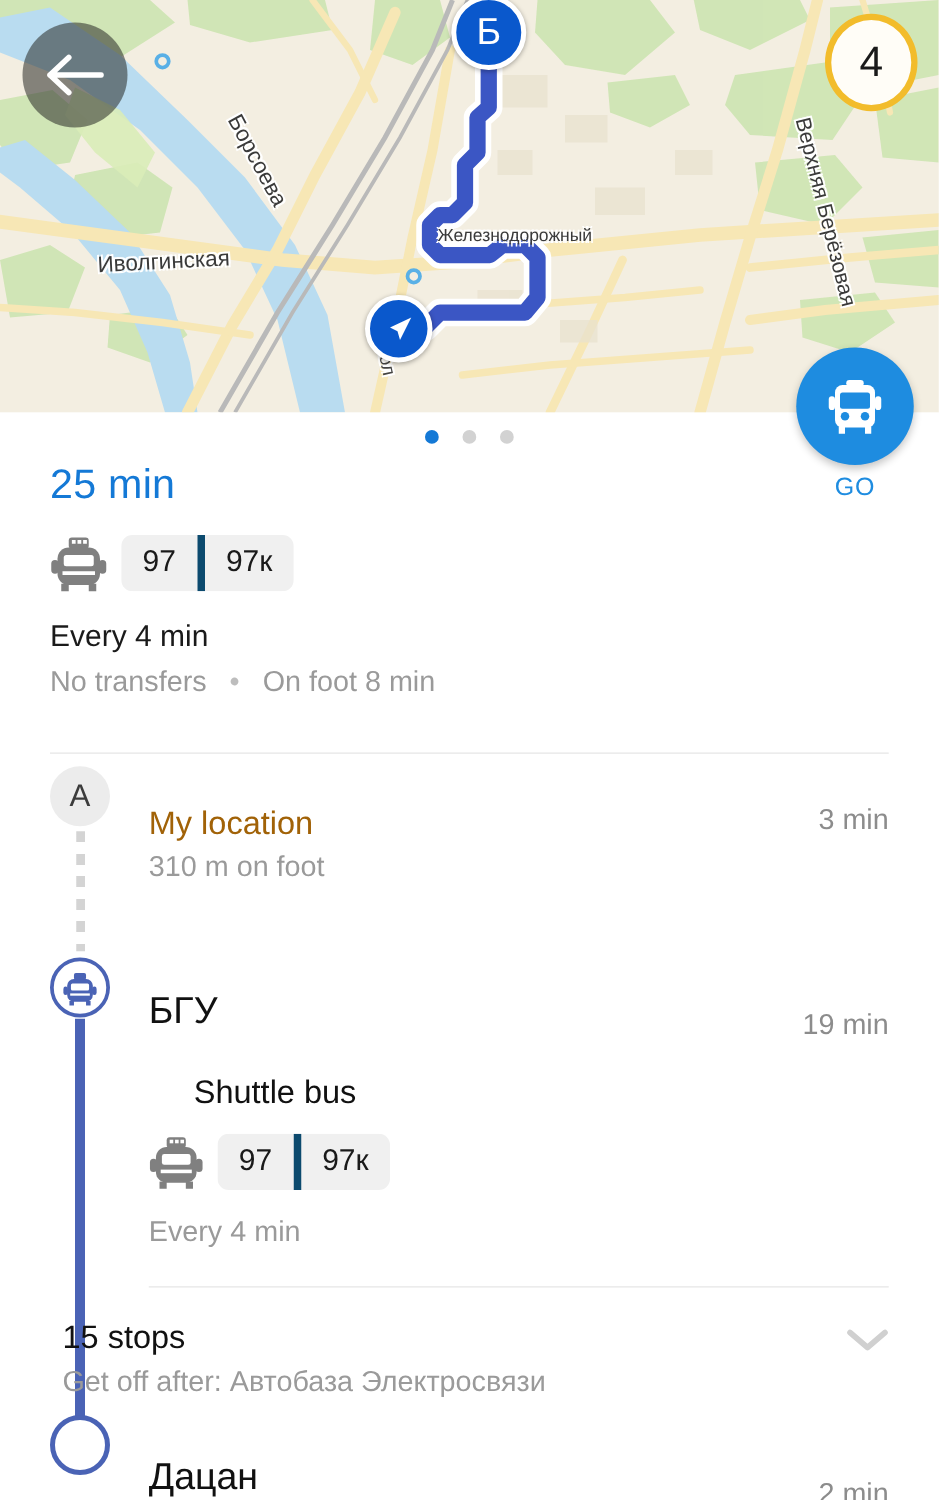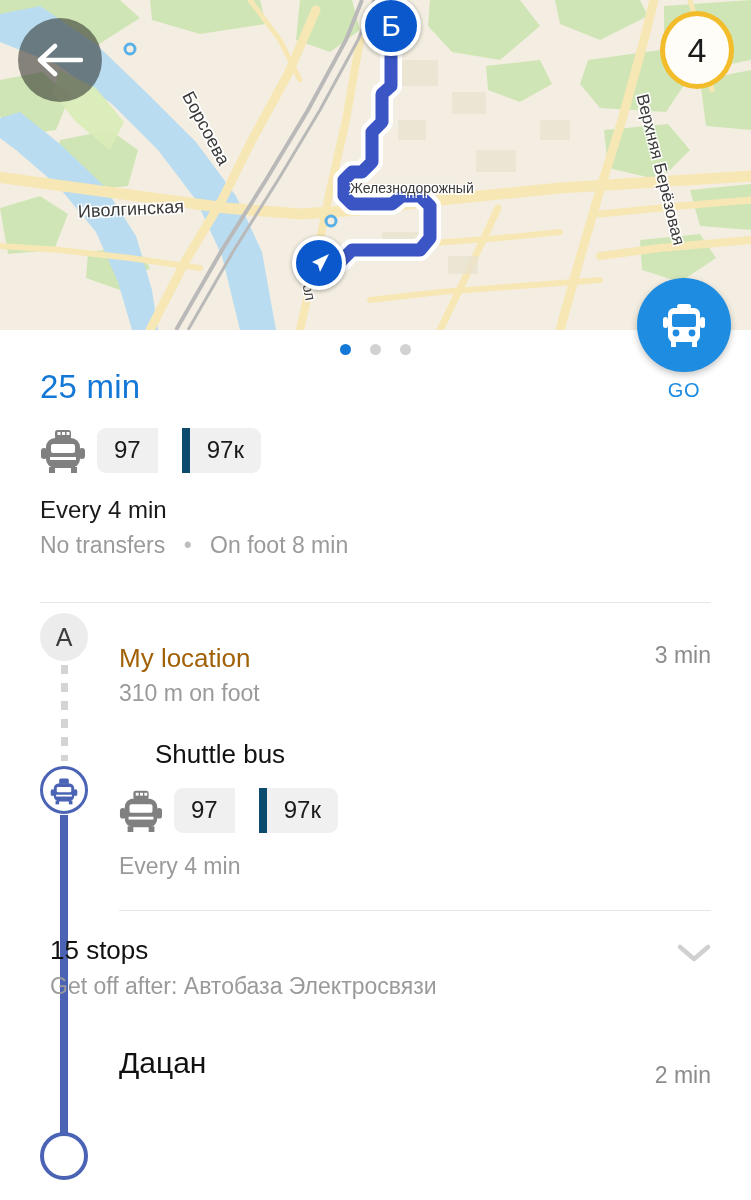--- a/index.html
+++ b/index.html
@@ -88,26 +88,26 @@
   .sheet { position:absolute; left:0; top:330px; width:751px; height:870px; background:#fff; }
 
   .dots { position:absolute; left:0; top:14px; width:751px; display:flex; justify-content:center; gap:19px; }
   .dot { width:11px; height:11px; border-radius:50%; background:#d2d2d2; cursor:pointer; }
   .dot.active { background:#1479d6; }
 
   .summary { padding:38px 44px 0 40px; }
   .eta { font-size:33px; color:#1479d6; font-weight:400; letter-spacing:0.2px; }
 
   .routes-row { display:flex; align-items:center; margin-top:20px; }
-  .bus-pills { display:flex; margin-left:11px; border-radius:9px; overflow:hidden;gap:24px; }
+  .bus-pills { display:flex; margin-left:11px; border-radius:9px; overflow:hidden; }
   .pill {
     background:#f0f0f0; color:#1a1a1a; font-size:24px;
     padding:8px 17px 9px 17px; cursor:pointer;
   }
-  .pill + .pill { border-left:8px solid #0c4a6e; }
+  .pill + .pill { border-left:6px solid #0c4a6e; }
 
   .every { margin-top:22px; font-size:24px; color:#1a1a1a; }
   .sub { margin-top:8px; font-size:23px; color:#9a9a9a; }
   .sub .mid-dot { display:inline-block; margin:0 12px; color:#bdbdbd; }
 
   .divider { height:1px; background:#e6e6e6; margin:43px 40px 0 40px; }
 
   
   .itin { position:relative; padding-top:23px; }
 
@@ -339,20 +339,24 @@
         <div class="solidline"></div>
         <div class="node node-end"></div>
       </div>
 
       <div class="row row-a">
         <div class="row-title">My location</div>
         <div class="row-sub">310 m on foot</div>
         <div class="row-time">3 min</div>
       </div>
 
+      <div class="row row-bgu">
+        <div class="row-title-big">БГУ</div>
+        <div class="row-time">19 min</div>
+      </div>
 
       <div class="leg">
         <div class="leg-title">Shuttle bus</div>
         <div class="leg-routes">
           <svg width="44" height="46" viewBox="0 0 46 48">
             <rect x="6" y="12" width="34" height="30" rx="9" fill="#808080"></rect>
             <rect x="15" y="4" width="16" height="9" rx="2.5" fill="#808080"></rect>
             <rect x="17.5" y="6" width="3" height="3" fill="#ffffff"></rect>
             <rect x="22" y="6" width="3" height="3" fill="#ffffff"></rect>
             <rect x="26.5" y="6" width="3" height="3" fill="#ffffff"></rect>

